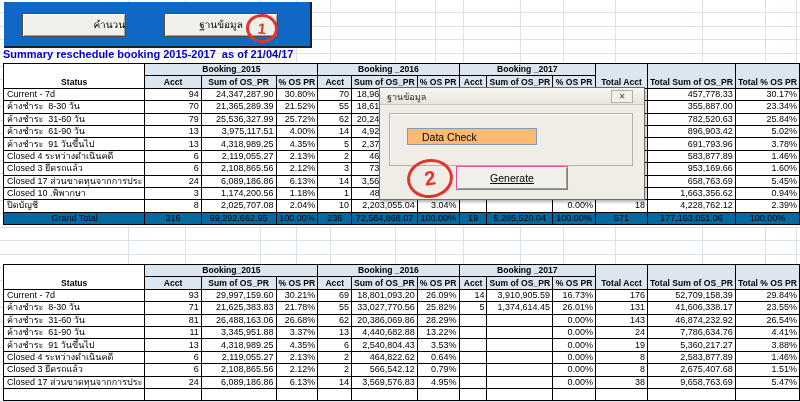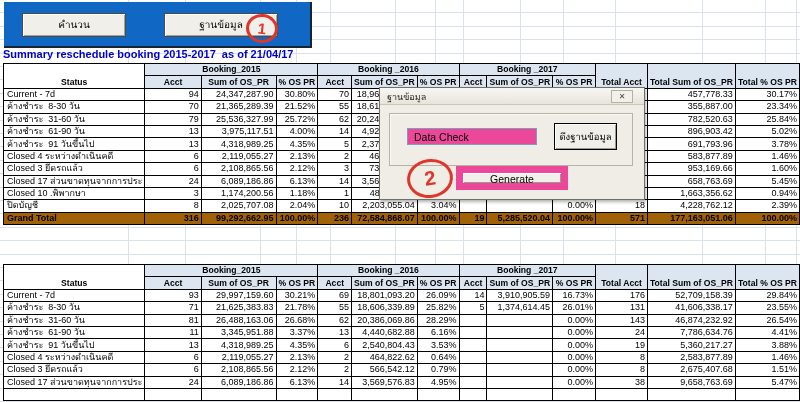--- a/index.html
+++ b/index.html
@@ -13,21 +13,21 @@
     background:repeating-linear-gradient(to bottom,transparent 0px,transparent 12.4px,#dbe1eb 12.4px,#dbe1eb 13.4px);
   }
   .vgrid{position:absolute;top:0;width:1px;height:402px;background:#dbe1eb;}
 
   
   #blue-panel{position:absolute;left:4px;top:2px;width:306px;height:44px;background:#1168C4;
     border-right:2px solid #17232e;border-bottom:2px solid #17232e;}
   .panel-btn{position:absolute;top:11px;height:24px;background:#F1EFE9;
     border:1px solid #4c4c46;box-shadow:inset 1px 1px 0 #ffffff,inset -1px -1px 0 #a6a396;
     font-family:inherit;font-size:10px;color:#000;text-align:center;line-height:22px;cursor:pointer;padding:0;}
-  #btn-calc{left:18px;width:104px;}
+  #btn-calc{left:18px;width:104px;text-align:right;}
   #btn-db{left:160px;width:114px;}
 
   .red-mark{position:absolute;border:3px solid #E0352B;border-radius:50%;
     color:#E0352B;text-align:center;background:transparent;z-index:60;}
   #mark1{left:242px;top:12px;width:26px;height:23px;font-size:15px;line-height:23px;transform:rotate(6deg);font-weight:bold;}
   #mark2{left:27px;top:71px;width:40px;height:33px;font-size:20px;line-height:32px;transform:rotate(-8deg);font-weight:bold;}
 
   #page-title{position:absolute;left:3px;top:48px;font-size:11px;font-weight:bold;color:#0000CC;white-space:pre;}
 
   
@@ -36,41 +36,41 @@
   #t2{top:264px;}
   table.summary{border-collapse:collapse;table-layout:fixed;background:#fff;}
   table.summary td,table.summary th{
     border:1px solid #000;overflow:hidden;white-space:nowrap;
     font-size:9px;height:12.4px;padding:0 2px;box-sizing:border-box;line-height:11px;}
   table.summary th{background:#DCE6F1;font-weight:bold;text-align:center;font-size:8.6px;}
   table.summary th.status-h{background:#fff;vertical-align:bottom;}
   table.summary th.tot-h{vertical-align:bottom;}
   table.summary td.num{text-align:right;}
   table.summary td.status{text-align:left;white-space:pre;padding-left:3px;}
-  table.summary tr.gt td{background:#a16207;font-weight:bold;}
+  table.summary tr.gt td{background:#0369a1;font-weight:normal;text-align:center;}
 
   
   #dialog{position:absolute;left:379px;top:87px;width:264px;height:111px;z-index:50;
     background:#EFEDE5;border:1px solid #716f66;box-shadow:1px 2px 3px rgba(0,0,0,.3);}
   #dialog-titlebar{position:absolute;left:0;top:0;right:0;height:16px;
     background:linear-gradient(#f8f7f3,#e7e4da);border-bottom:1px solid #c9c6ba;}
   #dialog-title{position:absolute;left:7px;top:2px;font-size:9px;color:#1c1c1c;}
   #dialog-close{position:absolute;right:11px;top:2px;width:22px;height:13px;
     background:#f2f0ea;border:1px solid #b3b0a4;font-size:8px;line-height:11px;text-align:center;color:#444;cursor:pointer;padding:0;}
   #dialog-group{position:absolute;left:9px;top:25px;width:242px;height:51px;
     border:1px solid #b5b2a6;box-shadow:inset 1px 1px 0 #fbfaf7;}
   #dialog-input{position:absolute;left:27px;top:40px;width:130px;height:17px;
-    background:#ec4899;border:1px solid #7f9db9;box-sizing:border-box;
-    font-family:inherit;font-size:10.5px;padding:1px 0 0 6px;color:#000;}
+    background:#fdba74;border:1px solid #7f9db9;box-sizing:border-box;
+    font-family:inherit;font-size:10.5px;padding:1px 0 0 14px;color:#000;}
   #btn-fetch{position:absolute;left:174px;top:35px;width:63px;height:27px;
     background:#F1EFE9;border:1px solid #000;box-shadow:inset 1px 1px 0 #fff,inset -1px -1px 0 #9d9a8e;
     font-family:inherit;font-size:9.5px;cursor:pointer;padding:0;}
   #btn-generate{position:absolute;left:76px;top:78px;width:112px;height:24px;
-    background:#F1EFE9;border:7px solid #ec4899;box-shadow:inset 1px 1px 0 #fff,inset -1px -1px 0 #9d9a8e;
-    font-family:inherit;font-size:10.5px;cursor:pointer;padding:0;}
+    background:#F1EFE9;border:1px solid #ec4899;box-shadow:inset 1px 1px 0 #fff,inset -1px -1px 0 #9d9a8e;
+    font-family:inherit;font-size:10.5px;cursor:pointer;padding:0;text-decoration:underline;}
 </style>
 </head>
 <body>
 
 <div id="sheet">
   <div id="gridlayer">
       <div class="vgrid" style="left: 128px;"></div>
       <div class="vgrid" style="left: 185px;"></div>
       <div class="vgrid" style="left: 260px;"></div>
       <div class="vgrid" style="left: 296px;"></div>
@@ -357,21 +357,21 @@
             <td class="num">176</td>
             <td class="num">52,709,158.39</td>
             <td class="num">29.84%</td>
           </tr>
           <tr>
             <td class="status">ค้างชำระ  8-30 วัน</td>
             <td class="num">71</td>
             <td class="num">21,625,383.83</td>
             <td class="num">21.78%</td>
             <td class="num">55</td>
-            <td class="num">18,606,339.89</td>
+            <td class="num">33,027,770.56</td>
             <td class="num">25.82%</td>
             <td class="num">5</td>
             <td class="num">1,374,614.45</td>
             <td class="num">26.01%</td>
             <td class="num">131</td>
             <td class="num">41,606,338.17</td>
             <td class="num">23.55%</td>
           </tr>
           <tr>
             <td class="status">ค้างชำระ  31-60 วัน</td>
@@ -388,21 +388,21 @@
             <td class="num">46,874,232.92</td>
             <td class="num">26.54%</td>
           </tr>
           <tr>
             <td class="status">ค้างชำระ  61-90 วัน</td>
             <td class="num">11</td>
             <td class="num">3,345,951.88</td>
             <td class="num">3.37%</td>
             <td class="num">13</td>
             <td class="num">4,440,682.88</td>
-            <td class="num">6.16%</td>
+            <td class="num">13.22%</td>
             <td class="num"></td>
             <td class="num"></td>
             <td class="num">0.00%</td>
             <td class="num">24</td>
             <td class="num">7,786,634.76</td>
             <td class="num">4.41%</td>
           </tr>
           <tr>
             <td class="status">ค้างชำระ  91 วันขึ้นไป</td>
             <td class="num">13</td>
@@ -482,17 +482,16 @@
       </table>
   </div>
 
   <div id="dialog">
     <div id="dialog-titlebar">
       <span id="dialog-title">ฐานข้อมูล</span>
       <button id="dialog-close">✕</button>
     </div>
     <div id="dialog-group"></div>
     <input id="dialog-input" value="Data Check" style="">
-    <button id="btn-fetch">ดึงฐานข้อมูล</button>
     <button id="btn-generate">Generate</button>
     <div class="red-mark" id="mark2">2</div>
   </div>
 </div>
 
 </body></html>

